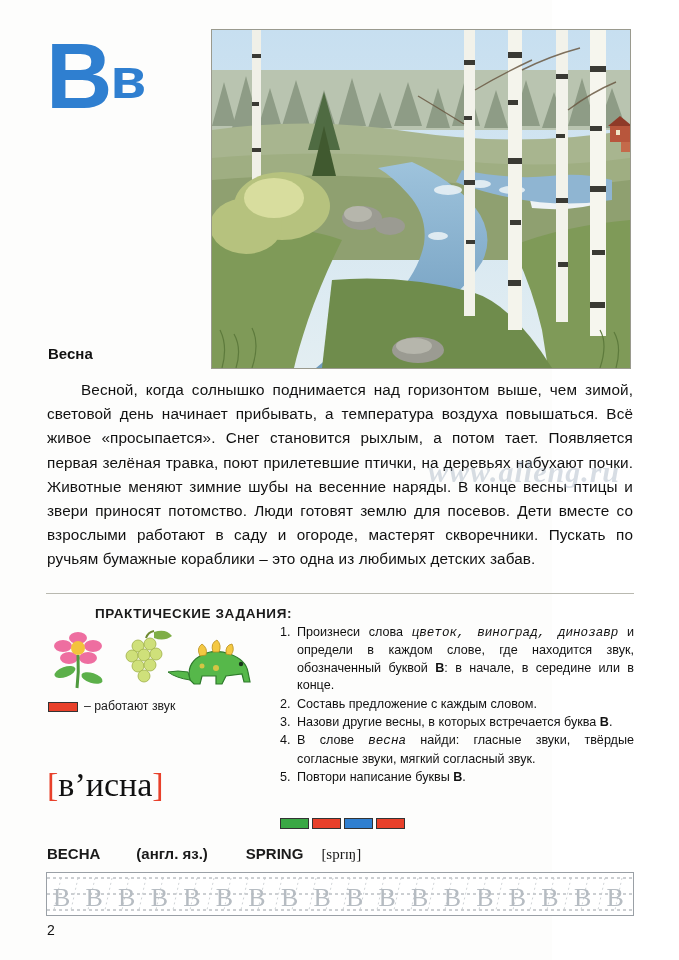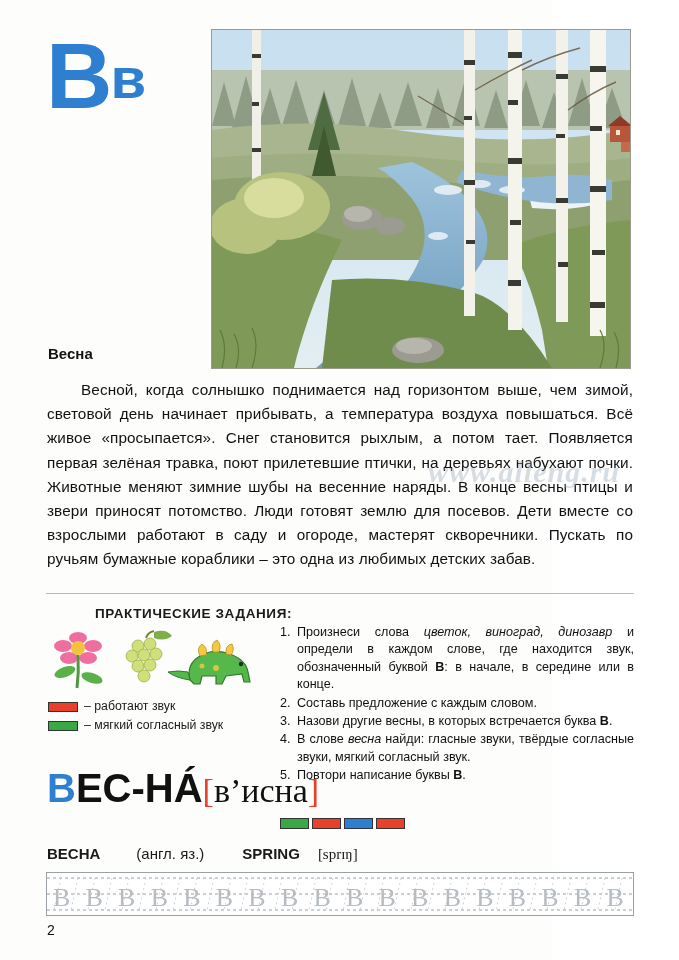--- a/index.html
+++ b/index.html
@@ -127,21 +127,21 @@
     position: absolute;
     left: 280px; top: 624px;
     width: 354px;
     font-size: 12.6px;
     line-height: 17.4px;
     color: #111;
   }
   .task-item { display: flex; margin-bottom: 1px; }
   .task-num { width: 17px; flex: 0 0 17px; }
   .task-text { flex: 1; text-align: justify; }
-  .task-text i { font-style: italic; }
+  .task-text i { font-style: italic; font-family: Liberation Mono, monospace; }
   .task-text b { font-weight: bold; }
 
   
   .word-row {
     position: absolute;
     left: 47px; top: 766px;
     height: 48px;
     display: flex;
     align-items: baseline;
   }
@@ -170,21 +170,21 @@
   
   .eng-row {
     position: absolute;
     left: 47px; top: 845px;
     width: 580px;
     font-size: 15px;
     display: flex;
     align-items: baseline;
   }
   .eng-row .ru { font-weight: bold; }
-  .eng-row .lang { margin-left: 36px; font-weight: normal; }
+  .eng-row .lang { margin-left: 36px; font-weight: bold; }
   .eng-row .en { margin-left: 38px; font-weight: bold; }
   .eng-row .ipa { margin-left: 18px; font-family: "Liberation Serif", serif; }
 
   
   .trace {
     position: absolute;
     left: 46px; top: 872px;
     width: 588px; height: 44px;
     border: 1px solid #9aa0a6;
     overflow: hidden;
@@ -401,24 +401,20 @@
         <circle cx="152" cy="38" r="2.5" fill="#f4c842" opacity="0.8"></circle>
       </g>
     </svg>
   </div>
 
   <div class="legend">
     <div class="legend-row">
       <span class="legend-swatch sw-red"></span>
       <span>– работают звук</span>
     </div>
-    <div class="legend-row">
-      <span class="legend-swatch sw-green"></span>
-      <span>– мягкий согласный звук</span>
-    </div>
   </div>
 
   <div class="task-list" id="task-list">
       <div class="task-item">
         <span class="task-num">1.</span>
         <span class="task-text"><span>Произнеси слова </span><i>цветок, виноград, динозавр</i><span> и определи в каждом слове, где находится звук, обозначенный буквой </span><b>В</b><span>: в начале, в середине или в конце.</span></span>
       </div>
       <div class="task-item">
         <span class="task-num">2.</span>
         <span class="task-text"><span>Составь предложение с каждым словом.</span></span>
@@ -431,21 +427,20 @@
         <span class="task-num">4.</span>
         <span class="task-text"><span>В слове </span><i>весна</i><span> найди: гласные звуки, твёрдые согласные звуки, мягкий согласный звук.</span></span>
       </div>
       <div class="task-item">
         <span class="task-num">5.</span>
         <span class="task-text"><span>Повтори написание буквы </span><b>В</b><span>.</span></span>
       </div>
     </div>
 
   <div class="word-row">
-    <span class="word-main"><span class="c-blue">В</span><span class="c-black">ЕС-НÁ</span></span>
     <span class="word-trans"><span class="br">[</span><span>в’исна</span><span class="br">]</span></span>
   </div>
 
   <div class="scheme" id="sound-scheme">
       <div style="background: rgb(58, 168, 69);"></div>
       <div style="background: rgb(232, 64, 42);"></div>
       <div style="background: rgb(47, 127, 208);"></div>
       <div style="background: rgb(232, 64, 42);"></div>
     </div>
 

